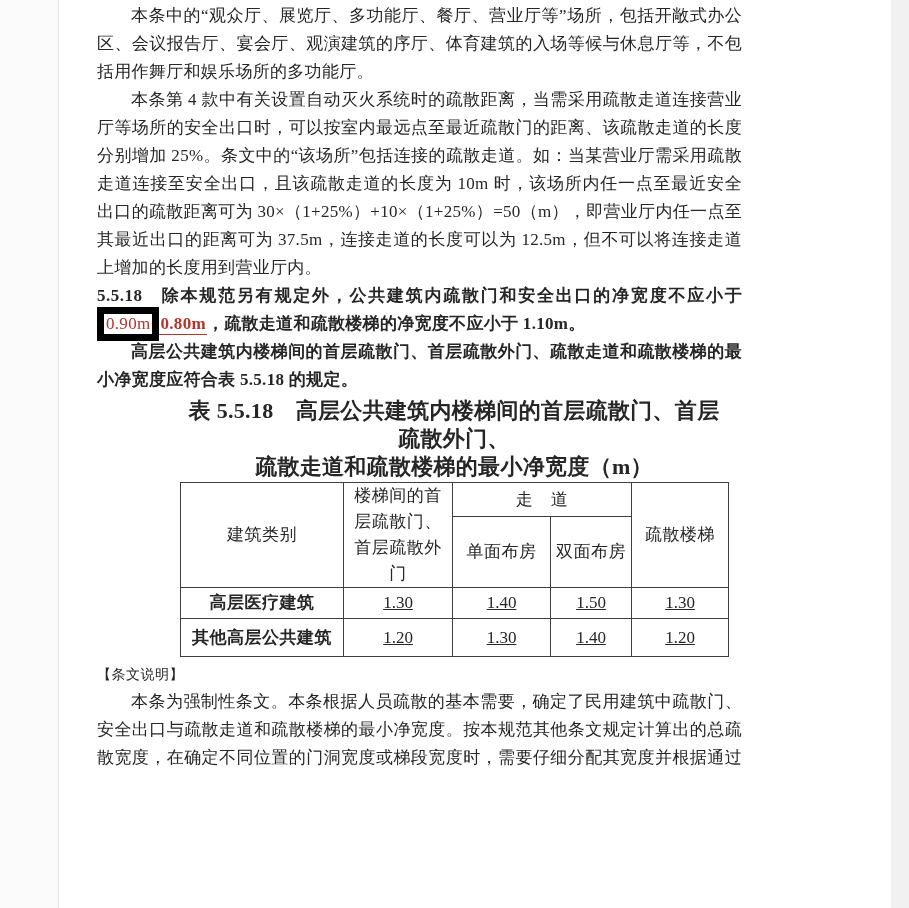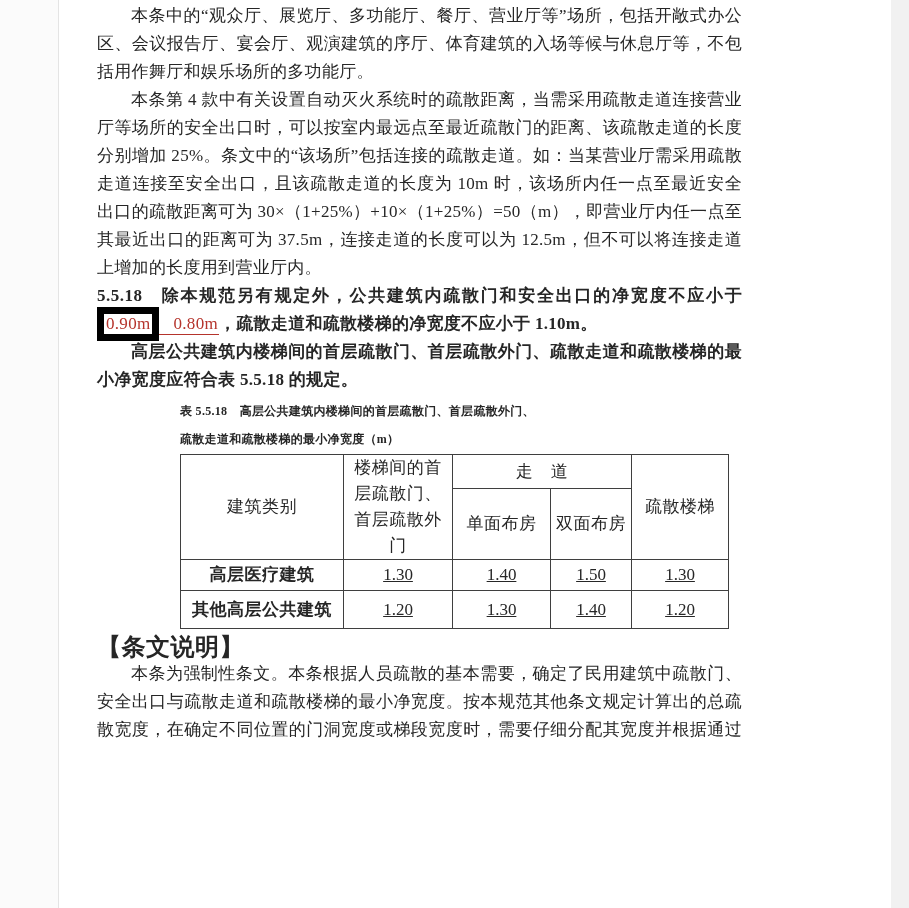--- a/index.html
+++ b/index.html
@@ -32,45 +32,45 @@
   }
   .indent { text-indent:2em; }
   .bold { font-weight:700; }
   .clause { font-weight:700; }
   .clause-number { margin-right:1.05em; letter-spacing:0.5px; }
   .old-width {
     font-weight:400; color:#b5342c;
     border:7px solid #000000; padding:0 2px 1px 2px;
   }
   .new-width {
-    font-weight:400; color:#b5342c;
-    border-bottom:1px solid #b5342c; padding:0 1px 1px 14px;
+    font-weight:700; color:#b5342c;
+    border-bottom:1px solid #b5342c; padding:0 1px 1px 1px;
   }
   .table-title {
-    margin-left:83px; width:548px; text-align:left;
-    font-size:12px; font-weight:700; line-height:28px; margin-top:3px;
+    margin-left:83px; width:548px; text-align:center;
+    font-size:22px; font-weight:700; line-height:28px; margin-top:3px;
     letter-spacing:0.3px;
   }
   table.spec {
     margin-left:83px; margin-top:1px;
     border-collapse:collapse; table-layout:fixed; width:548px;
   }
   table.spec td {
     border:1px solid #3f3f3f; text-align:center; vertical-align:middle;
     font-size:17px; line-height:26px; padding:0 2px;
   }
   td.hd { font-weight:400; letter-spacing:0.5px; }
   td.cat { font-weight:700; letter-spacing:0.5px; }
   td.num { font-weight:400;text-decoration:underline; }
   .row-corridor td { height:26px; }
   .row-sub td { height:56px; }
   .row-data1 td { height:31px; }
   .row-data2 td { height:38px; }
   .commentary-label {
-    font-size:24px; font-weight:700; line-height:26px; margin-top:5px;
+    font-size:14px; font-weight:400; line-height:26px; margin-top:5px;
     letter-spacing:0.5px;
   }
   .force-justify { text-align-last:justify; }
 </style>
 </head>
 <body>
 
 <div class="margin-left-strip"></div>
 <div class="paper"></div>
 <div class="margin-right-strip"></div>

